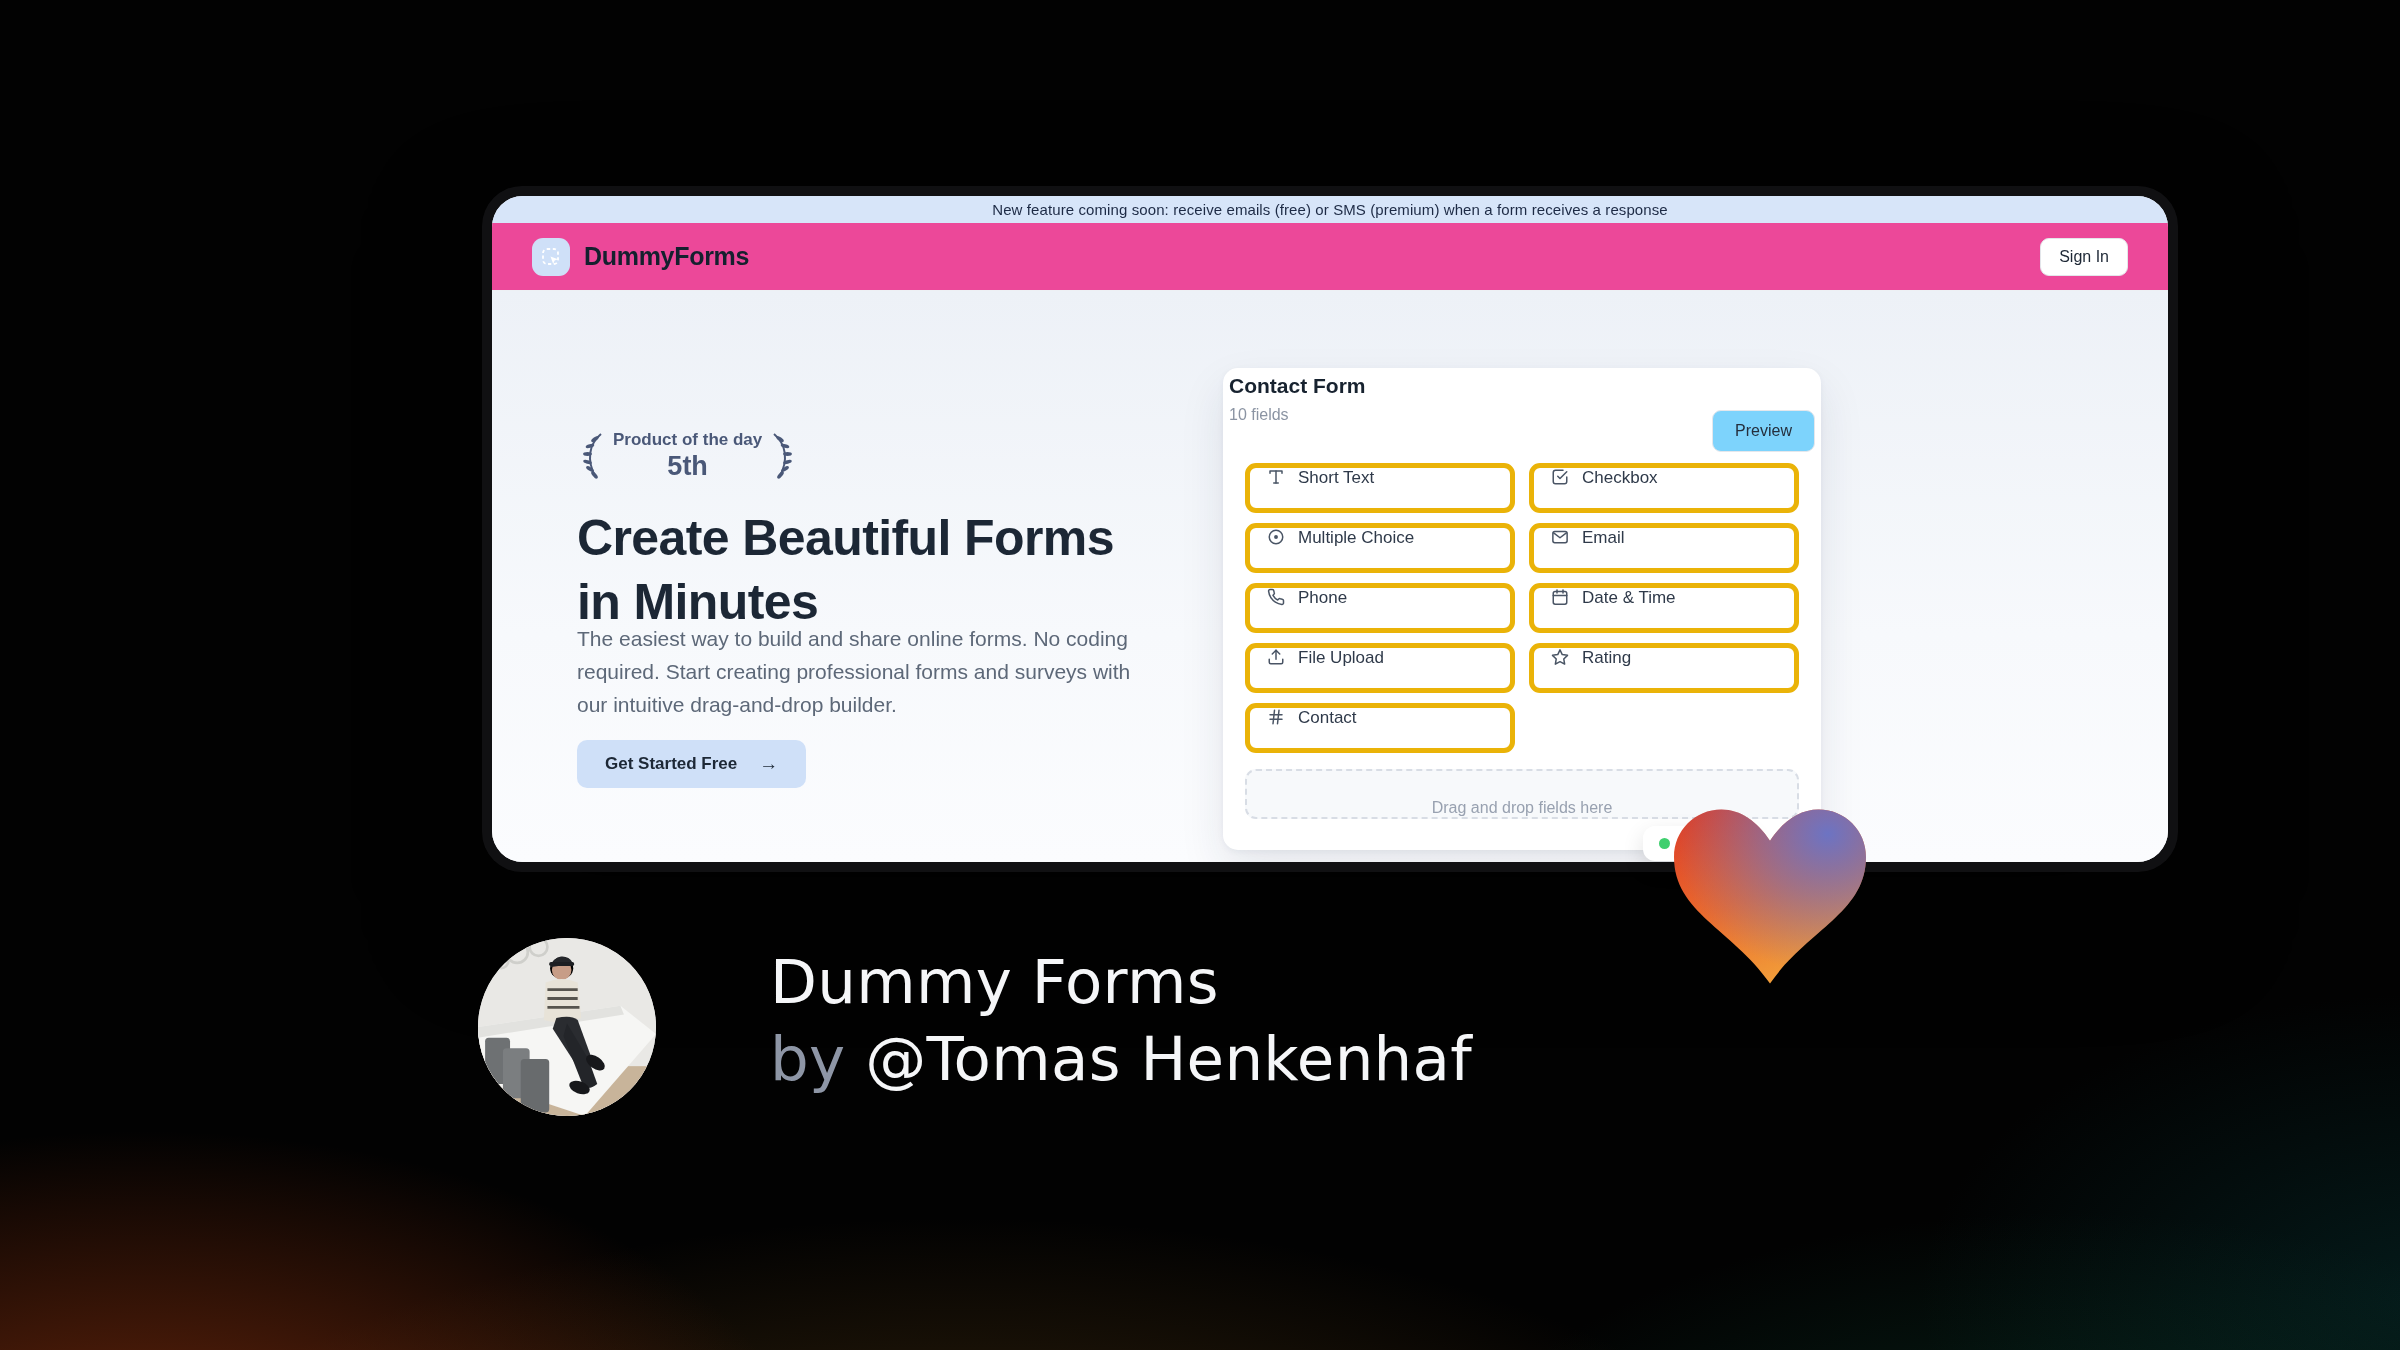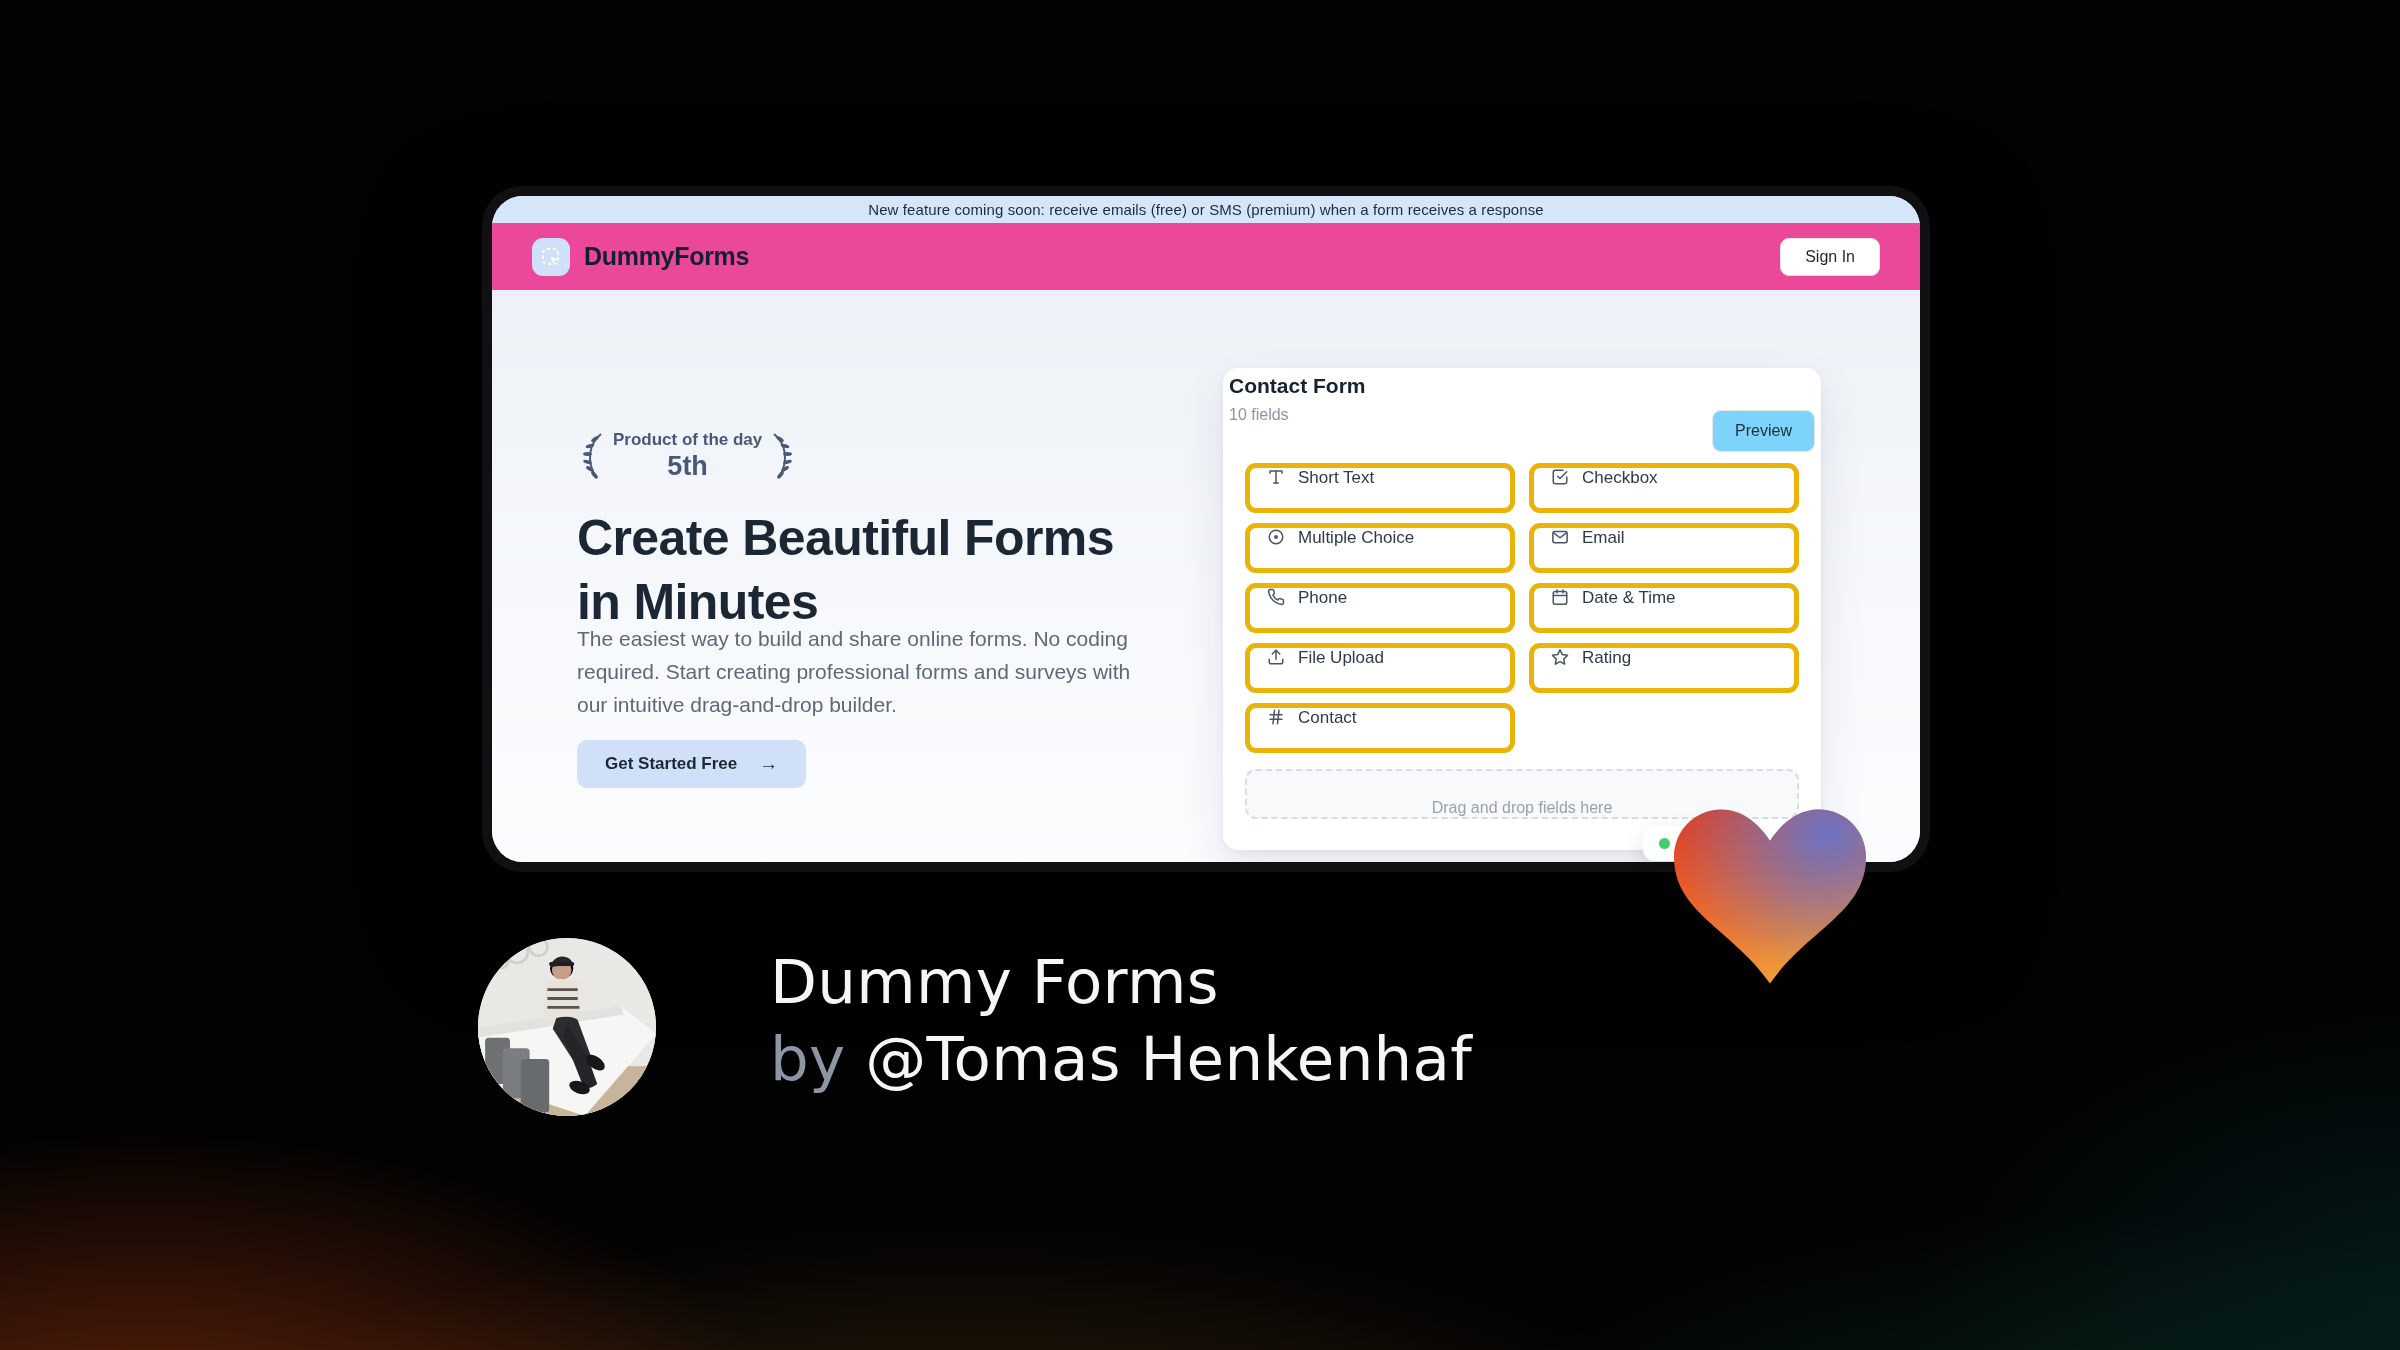--- a/index.html
+++ b/index.html
@@ -10,21 +10,21 @@
     background-color:#020202;
     background-image:
       radial-gradient(1000px 560px at 6% 112%,  rgba(135,48,14,0.85), transparent 68%),
       radial-gradient(1400px 650px at 40% 122%, rgba(118,78,24,0.60), transparent 66%),
       radial-gradient(1000px 560px at 86% 118%, rgba(14,78,56,0.55),  transparent 68%),
       radial-gradient(700px 420px at 101% 96%,  rgba(8,64,64,0.38),   transparent 72%);
   }
 
   
   .window{
-    position:absolute; left:482px; top:186px; width:1448px; height:686px;
+    position:absolute; left:482px; top:186px; width:1696px; height:686px;
     background:#101012; border-radius:40px; padding:10px;
     box-shadow:0 45px 110px rgba(0,0,0,0.65);
   }
   .window-inner{
     width:100%; height:100%; border-radius:31px; overflow:hidden;
     background:#f1f4f8; display:flex; flex-direction:column;
   }
   .banner{
     height:27px; flex:0 0 27px; background:#d7e5f9; color:#1d2a45;
     display:flex; align-items:center; justify-content:center;
@@ -35,21 +35,21 @@
     display:flex; align-items:center; justify-content:space-between; padding:0 40px;
   }
   .brand{ display:flex; align-items:center; gap:14px; cursor:pointer; }
   .brand-icon{
     width:38px; height:38px; border-radius:11px; background:#cfe0f8;
     display:flex; align-items:center; justify-content:center; color:#ffffff;
   }
   .brand-name{ font-size:25px; font-weight:bold; color:#15202e; letter-spacing:-0.3px; }
   .signin-btn{
     background:#ffffff; border:1px solid #e3e6ea; border-radius:9px;
-    padding:9px 24px; font-size:16px; color:#1d2735; cursor:pointer;
+    padding:9px 18px; font-size:16px; color:#1d2735; cursor:pointer;
     font-family:inherit;
     margin-left:41px;
   }
 
   .content{ position:relative; flex:1; background:linear-gradient(180deg,#edf1f7 0%, #f7f9fc 60%, #fbfcfe 100%); }
 
   
   .hero{ position:absolute; left:85px; top:0; width:580px; }
   .award{ position:absolute; top:138px; left:0; display:flex; align-items:center; gap:6px; color:#4a5878; }
   .award-center{ display:flex; flex-direction:column; align-items:center; line-height:1.05; }

